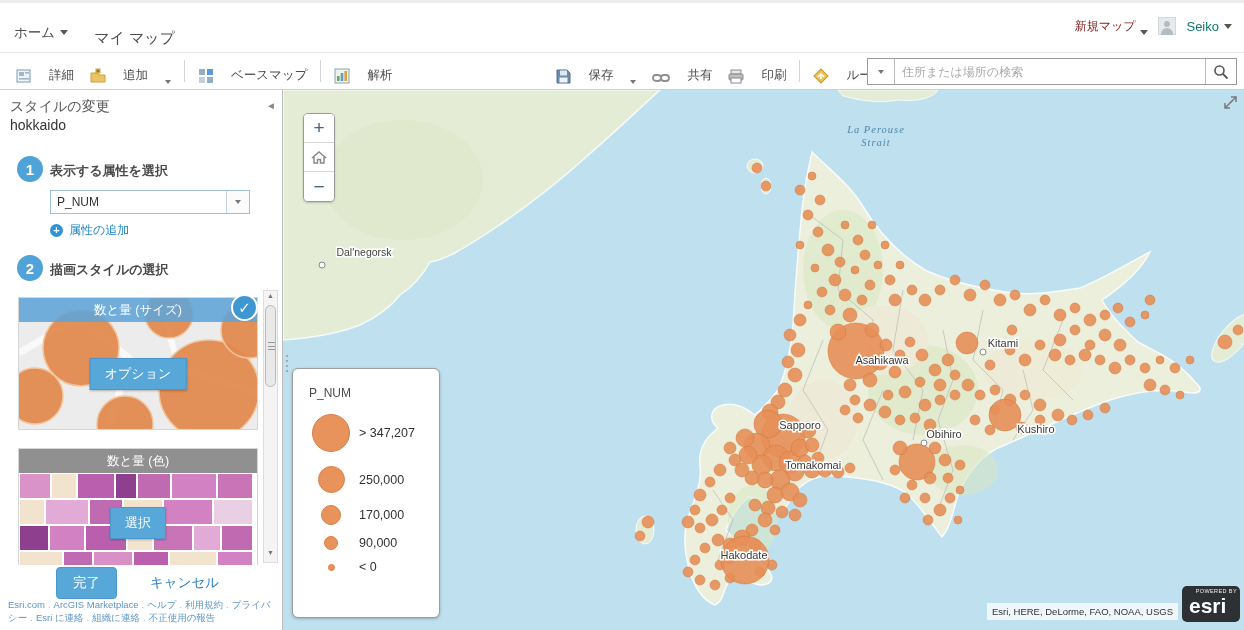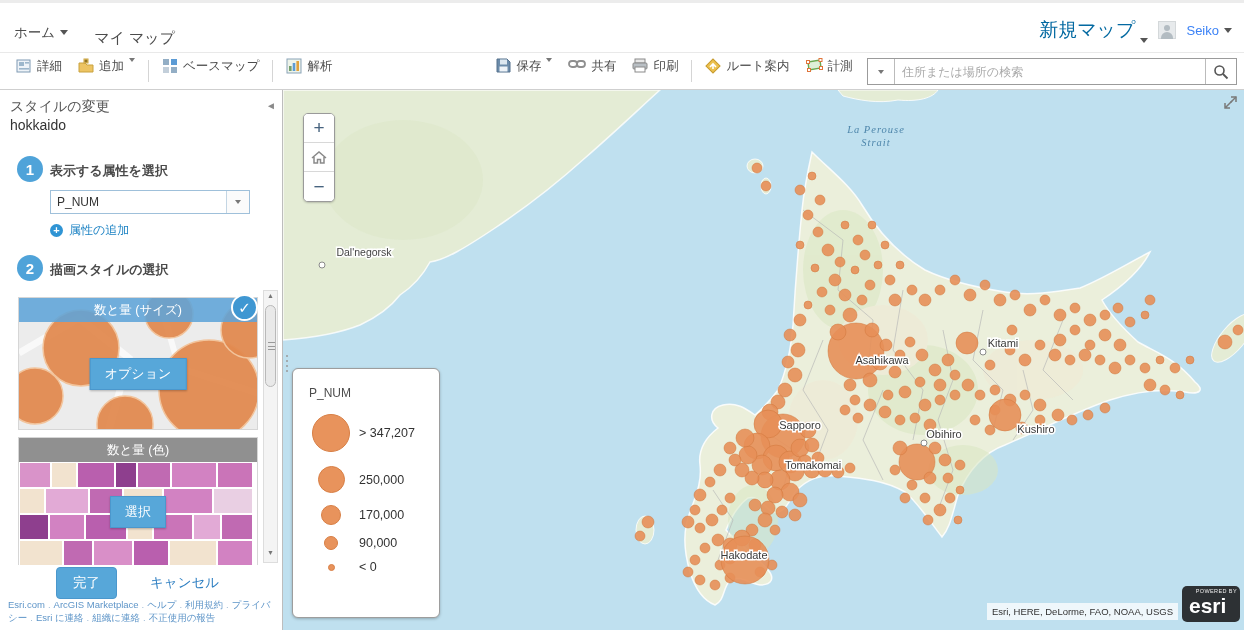--- a/index.html
+++ b/index.html
@@ -5,31 +5,31 @@
   * { margin:0; padding:0; box-sizing:border-box; }
   html,body { width:1244px; height:630px; overflow:hidden; background:#fff;
     font-family:"Liberation Sans","DejaVu Sans",sans-serif; }
   
   .header { position:absolute; left:0; top:0; width:1244px; height:53px;
     border-top:3px solid #ececec; border-bottom:1px solid #e9e9e9; background:#fff; }
   .hleft { position:absolute; left:14px; top:14px; display:flex; align-items:center; gap:26px; }
   .home-menu { font-size:13.5px; color:#4c4c4c; display:flex; align-items:center; gap:5px; cursor:pointer; }
   .page-title { font-size:15px; color:#4c4c4c;margin-top:12px; }
   .hright { position:absolute; right:12px; top:14px; display:flex; align-items:center; gap:10px; }
-  .newmap { font-size:19px; color:#0369a1; display:flex; align-items:flex-end; gap:5px; cursor:pointer; }
+  .newmap { font-size:12px; color:#7f1d1d; display:flex; align-items:flex-end; gap:5px; cursor:pointer; }
   .avatar { width:18px; height:18px; background:#e7eaec; border:1px solid #d4d8da; display:inline-block; position:relative; }
   .avatar:before { content:""; position:absolute; left:5px; top:3px; width:6px; height:6px; border-radius:50%; background:#b3bcc2; }
   .avatar:after { content:""; position:absolute; left:2px; top:10px; width:12px; height:7px; border-radius:6px 6px 0 0; background:#b3bcc2; }
-  .user-menu { font-size:13px; color:#3b82f6; display:flex; align-items:center; gap:5px; cursor:pointer; }
+  .user-menu { font-size:13px; color:#0f766e; display:flex; align-items:center; gap:5px; cursor:pointer; }
   .tri { width:0; height:0; border-left:4px solid transparent; border-right:4px solid transparent; border-top:5px solid #555; display:inline-block; }
   .tri.sm { border-left-width:3.5px; border-right-width:3.5px; border-top-width:4.5px; border-top-color:#777; }
   
   .toolbar { position:absolute; left:0; top:53px; width:1244px; height:37px; background:#fff;
     border-bottom:1px solid #cfcfcf; display:flex; align-items:center; }
-  .tb-btn { display:inline-flex; align-items:flex-start; gap:5px; padding:0 8px; height:26px;
+  .tb-btn { display:inline-flex; align-items:flex-end; gap:17px; padding:0 8px; height:26px;
     font-size:12.5px; color:#4c4c4c; cursor:pointer; white-space:nowrap; }
   .tb-sep { width:1px; height:22px; background:#d5d5d5; margin:0 5px; }
   .tb-left { display:flex; align-items:center; margin-left:8px; }
   .tb-mid { display:flex; align-items:center; margin-left:148px; }
   .search-wrap { position:absolute; right:7px; top:5px; display:flex; height:27px;
     border:1px solid #9b9b9b; background:#fff; width:370px; }
   .search-dd { width:27px; display:flex; align-items:center; justify-content:center;
     border-right:1px solid #bbb; cursor:pointer; }
   .search-input { flex:1; border:none; outline:none; font-size:12px; color:#555; padding:0 7px; }
   .search-input::placeholder { color:#a9a9a9; }
@@ -51,21 +51,21 @@
     justify-content:center; background:#fbfbfb; }
   .add-attr { position:absolute; left:50px; top:132px; display:flex; align-items:center; gap:6px;
     color:#1d83c4; font-size:12px; cursor:pointer; }
   .plus-badge { width:13px; height:13px; border-radius:50%; background:#2f94d4; color:#fff;
     font-size:11px; line-height:12px; text-align:center; font-weight:bold; }
   .cards { position:absolute; left:18px; top:200px; width:241px; height:275px; overflow:hidden; }
   .card { position:absolute; left:0; width:240px; border:1px solid #d6d6d6; overflow:visible; }
   .card-head { position:absolute; left:0; top:0; width:100%; height:24px; line-height:24px;
     text-align:center; color:#fff; font-size:12.5px; z-index:3; }
   .card1 { top:7px; height:133px; }
-  .card2 { top:147px; height:150px; }
+  .card2 { top:158px; height:150px; }
   .head-blue { background:rgba(95,164,216,.88); }
   .head-gray { background:rgba(125,125,125,.85); }
   .check-badge { position:absolute; left:212px; top:-4px; width:27px; height:27px; border-radius:50%;
     background:#3f97d2; border:2px solid #fff; color:#fff; font-size:15px; font-weight:bold;
     display:flex; align-items:center; justify-content:center; z-index:4; }
   .card-btn { position:absolute; left:50%; transform:translateX(-50%); background:#57a7d9;
     border:1px solid #4b97cc; border-radius:0; color:#fff; font-size:13px; padding:6px 14px;
     z-index:5; cursor:pointer; box-shadow:0 1px 2px rgba(0,0,0,.25); }
   .mosaic { position:absolute; left:0; top:24px; width:238px; height:103px; display:flex;
     flex-wrap:wrap; overflow:hidden; background:#fff; }

